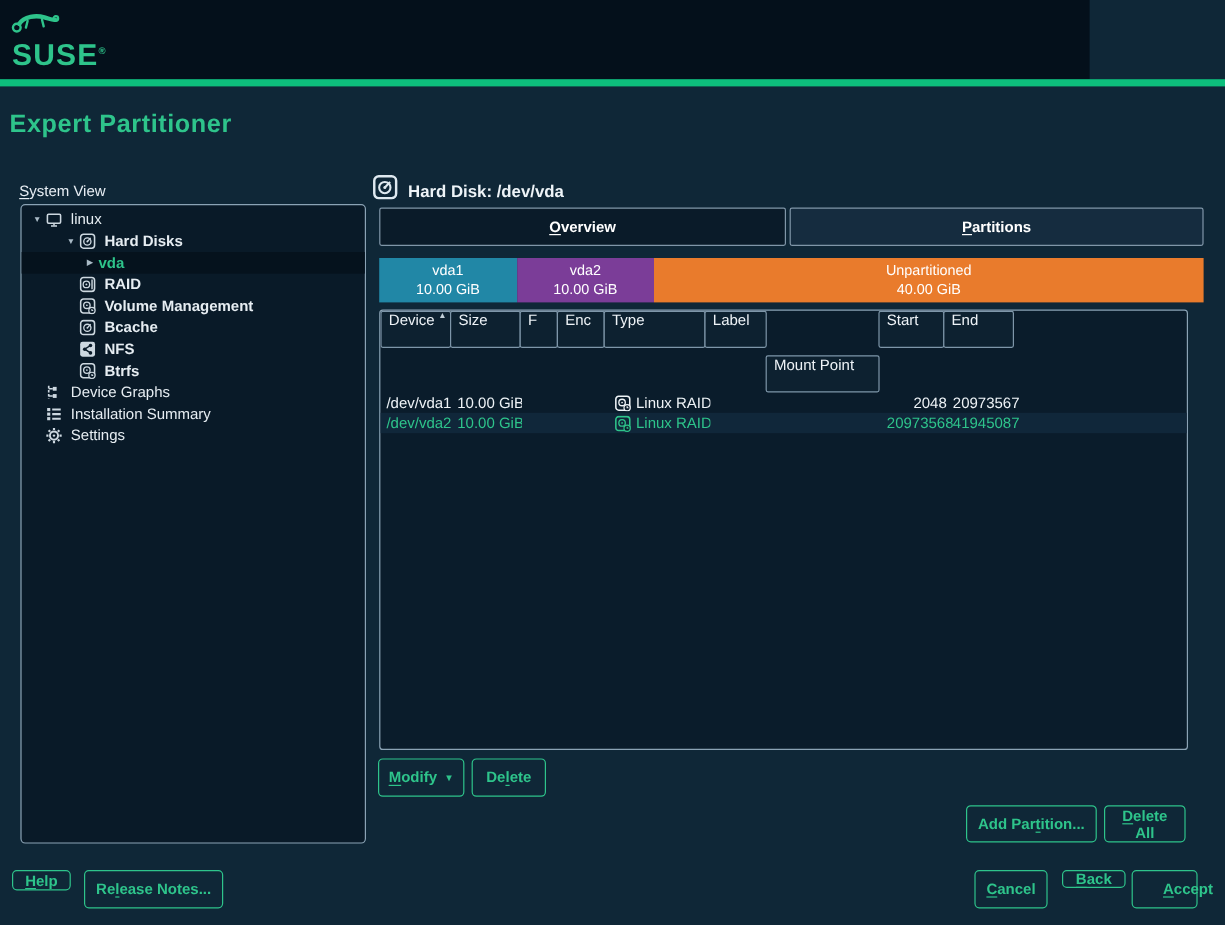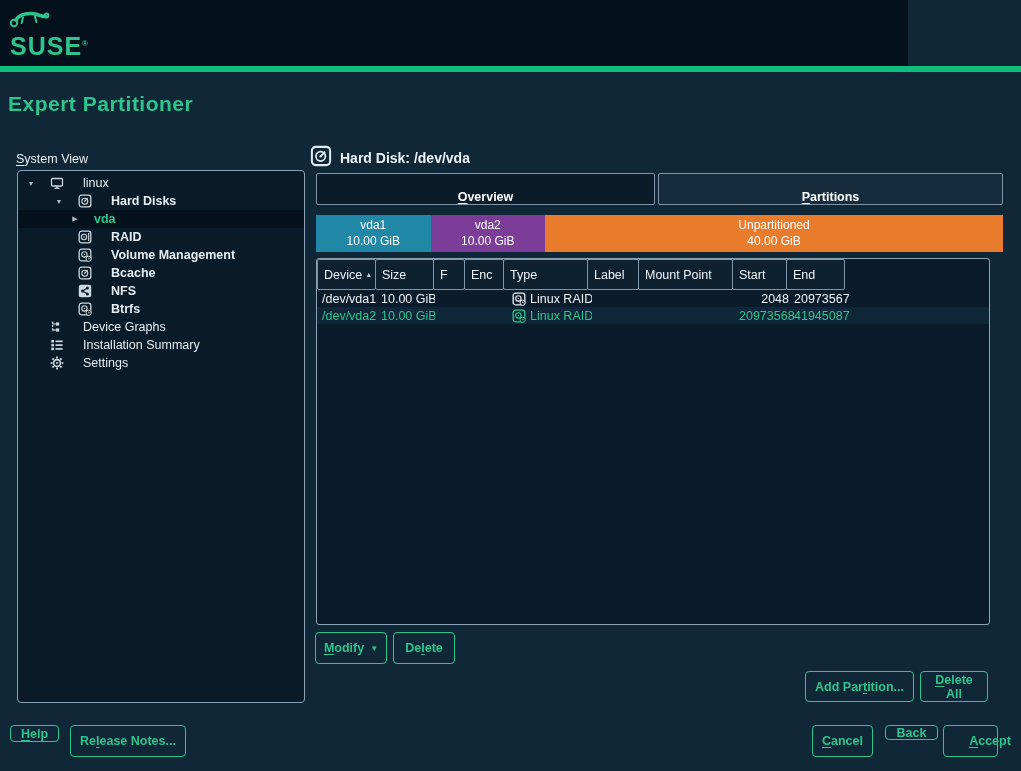--- a/index.html
+++ b/index.html
@@ -12,55 +12,55 @@
   .logo-reg{font-size:8px;vertical-align:super;color:#2ec48b;}
   .greenline{position:absolute;left:0;top:66px;width:1021px;height:6px;background:#0dbe7c;}
 
   .page-title{position:absolute;left:8px;top:92px;font-size:21px;font-weight:700;color:#2ec48b;letter-spacing:.5px;}
 
   
   .sysview{position:absolute;left:16px;top:152px;font-size:12.5px;color:#e8eef4;}
   .accel{text-decoration:underline;text-underline-offset:2px;}
   .sidebar{position:absolute;left:17px;top:170px;width:288px;height:533px;background:#091a28;
            border:1px solid #8ba3b5;border-radius:4px;padding-top:3px;box-sizing:border-box;}
-  .trow{display:flex;align-items:center;height:18px;font-size:12.5px;color:#e6edf2;cursor:default;gap:12px;}
+  .trow{display:flex;align-items:center;height:18px;font-size:12.5px;color:#e6edf2;cursor:default;}
   .trow.d0{padding-left:6px;} .trow.d1{padding-left:34px;font-weight:bold;} .trow.d2{padding-left:50px;}
   .trow.selected{background:#05121d;}
   .trow.selected .tlabel{color:#2ec48b;font-weight:bold;}
   .tarrow{width:14px;font-size:7px;color:#a9bac6;text-align:center;flex:none;}
   .ticon{width:15px;height:14px;margin-right:6px;flex:none;color:#cdd8e0;display:flex;align-items:center;}
   .ticon svg{display:block;}
   .tlabel{white-space:nowrap;}
 
   
   .hd-heading{position:absolute;left:310px;top:145px;display:flex;align-items:center;gap:8px;color:#eef4f8;}
   .hd-heading .hicon{color:#dfe9f0;}
   .hd-title{font-size:14px;font-weight:bold;}
 
   
   .tab{position:absolute;top:173px;height:32px;border:1px solid #8096a8;border-radius:2px;box-sizing:border-box;
-       display:flex;align-items:flex-end;justify-content:center;color:#fff;font-weight:bold;font-size:12.5px;cursor:default;}
+       display:flex;align-items:center;justify-content:center;color:#fff;font-weight:bold;font-size:12.5px;cursor:default;}
   .tab-overview{left:316px;width:339px;background:#0a1b29;}
   .tab-partitions{left:658px;width:345px;background:#152c3f;}
 
   
   .pbar{position:absolute;left:316px;top:215px;width:687px;height:37px;display:flex;}
   .pseg{display:flex;flex-direction:column;align-items:center;justify-content:center;color:#fff;font-size:12px;line-height:1.3;}
   .pseg .pname,.pseg .psize{white-space:nowrap;}
   .pseg1{flex:10;} .pseg2{flex:10;} .pseg3{flex:40;}
 
   
   .ptable{position:absolute;left:316px;top:258px;width:674px;height:367px;background:#0a1c2b;
           border:1px solid #8ba3b5;border-radius:3px;box-sizing:border-box;overflow:hidden;}
   .thead{display:flex;}
   .th{border:1px solid #7e96a9;border-radius:2px;margin-right:-1px;height:31px;box-sizing:border-box;
-      display:flex;align-items:center;padding-left:6px;font-size:12.5px;color:#eef3f7;background:#0d2130;flex:none;}
+      display:flex;padding-left:6px;font-size:12.5px;color:#eef3f7;background:#0d2130;flex:none;}
   .sorticon{font-size:7px;margin-left:3px;color:#c2cfd8;}
   .c0{width:59px;}.c1{width:59px;}.c2{width:32px;}.c3{width:40px;}.c4{width:85px;}
-  .c5{width:52px;}.c6{width:95px;}.c7{width:55px;}.c8{width:59px;}
+  .c5{width:52px;}.c6{width:95px;margin-top:37px;}.c7{width:55px;}.c8{width:59px;}
   .tr{display:flex;align-items:center;height:17px;font-size:12.5px;color:#eef3f7;}
   .tr .td{flex:none;box-sizing:border-box;padding-left:5px;white-space:nowrap;overflow:hidden;}
   .tr .num{text-align:right;padding-right:5px;padding-left:0;}
   .tr.selected{background:#10273a;color:#2ec48b;}
   .td-type{display:flex;align-items:center;gap:4px;}
   .td-type svg{flex:none;}
 
   
   .btn{position:absolute;display:flex;align-items:center;justify-content:center;gap:6px;box-sizing:border-box;
        border:1px solid #2ec48b;border-radius:4px;background:transparent;color:#2ec48b;

